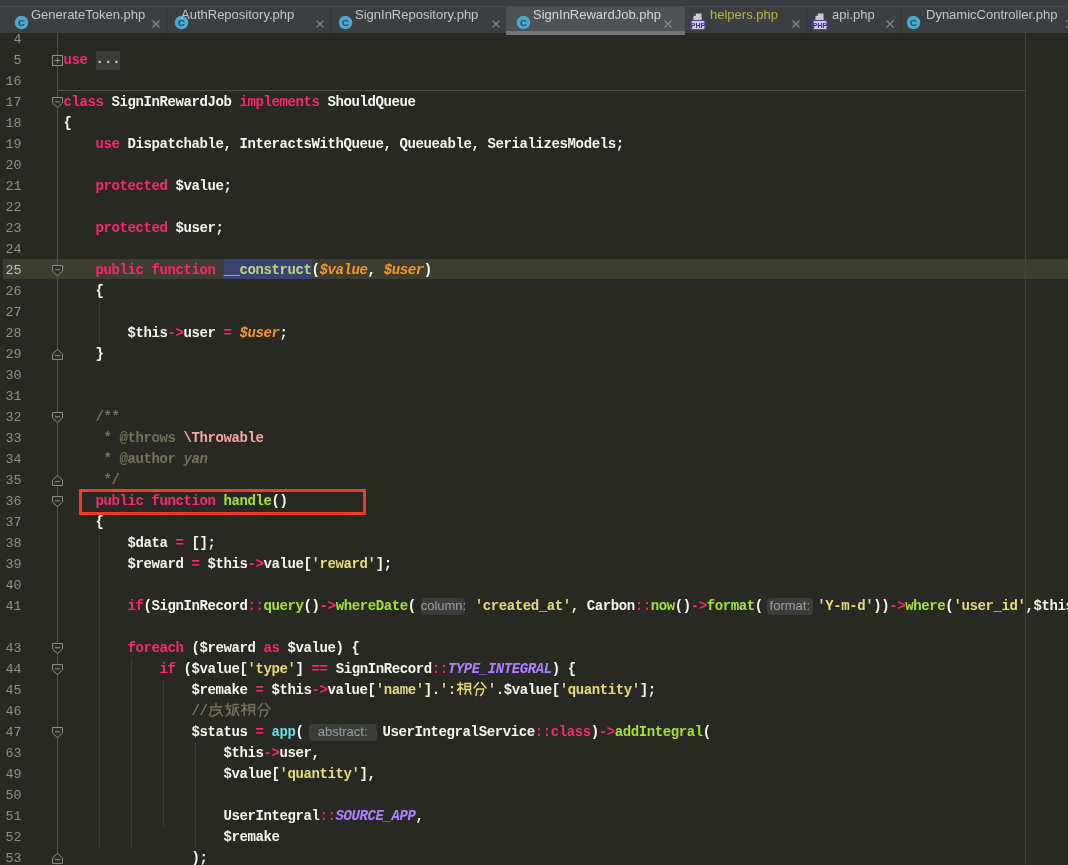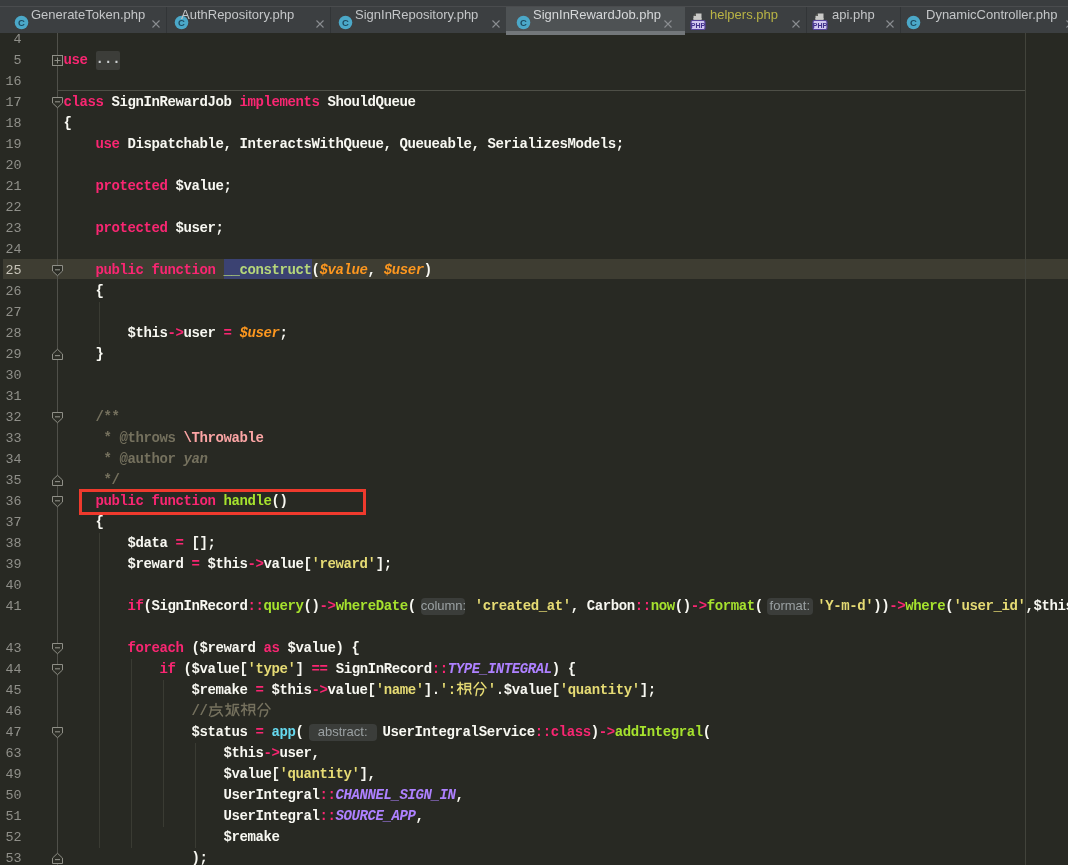--- a/index.html
+++ b/index.html
@@ -204,21 +204,20 @@
 <div class="row" style="top:742.5px">
       <span class="num">63</span>
       <span class="code">                    <span class="w">$this</span><span class="k">-&gt;</span><span class="w">user,</span></span>
     </div>
 <div class="row" style="top:763.5px">
       <span class="num">49</span>
       <span class="code">                    <span class="w">$value[</span><span class="s">'quantity'</span><span class="w">],</span></span>
     </div>
 <div class="row" style="top:784.5px">
       <span class="num">50</span>
-      <span class="code">                    <span class="w">UserIntegral</span><span class="k">::</span><span class="c">CHANNEL_SIGN_IN</span><span class="w">,</span></span>
     </div>
 <div class="row" style="top:805.5px">
       <span class="num">51</span>
       <span class="code">                    <span class="w">UserIntegral</span><span class="k">::</span><span class="c">SOURCE_APP</span><span class="w">,</span></span>
     </div>
 <div class="row" style="top:826.5px">
       <span class="num">52</span>
       <span class="code">                    <span class="w">$remake</span></span>
     </div>
 <div class="row" style="top:847.5px">

